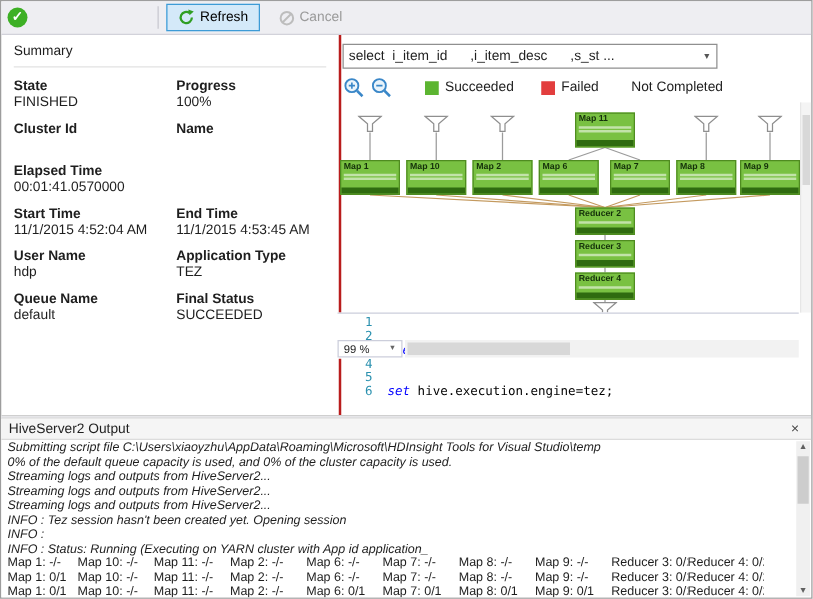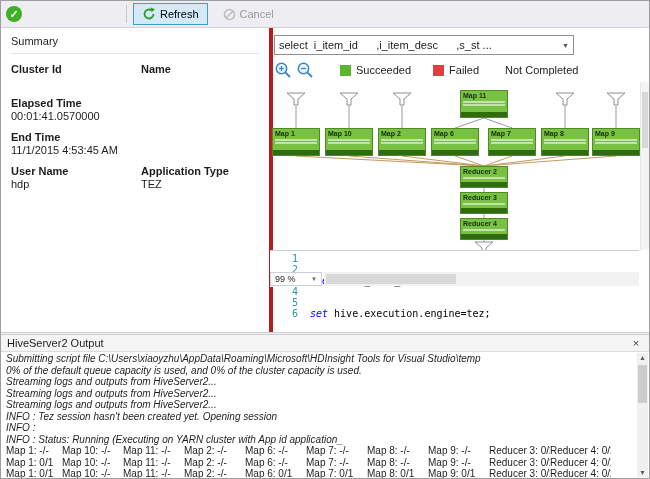--- a/index.html
+++ b/index.html
@@ -14,21 +14,21 @@
             font-size:11px; font-weight:bold; text-align:center; line-height:16px; }
   .tsep { width:1px; height:18px; background:#c8c8d0; margin:0 6px 0 104px; }
   .tbtn { display:flex; align-items:center; gap:4px; height:22px; padding:0 8px;
           border:1px solid transparent; background:transparent; font-size:11px;
           font-family:"Liberation Sans",sans-serif; cursor:default; }
   .tbtn.hot { background:#d4e9f9; border-color:#3d9bd6; }
   .tbtn.dis { color:#9a9a9a; margin-left:6px; }
 
   
   .summary { position:absolute; left:0; top:27px; width:272px; height:304px;
-             border-right:4px solid #b91c1c; padding:7px 10px; overflow:hidden; }
+             border-right:2px solid #b91c1c; padding:7px 10px; overflow:hidden; }
   .sum-title { color:#1e1e1e; padding-bottom:6px; border-bottom:1px solid #e2e2e2; margin-bottom:9px; }
   .srow { display:grid; grid-template-columns:130px 1fr; margin-bottom:8px; }
   .slabel { font-weight:bold; line-height:13px; white-space:nowrap; }
   .svalue { line-height:13px; min-height:13px; white-space:nowrap; }
 
   .rpanel { position:absolute; left:267px; top:27px; right:0; height:259px; }
   .combo { position:absolute; left:6px; top:7px; width:300px; height:20px; border:1px solid #8f8f8f;
            background:#fff; display:flex; align-items:center; }
   .combo-text { flex:1; padding:0 4px; white-space:pre; overflow:hidden; }
   .combo-arrow { width:15px; text-align:center; font-size:7px; color:#555; }
@@ -107,20 +107,30 @@
         <line x1="3" y1="10" x2="10" y2="3" stroke="#bdbdbd" stroke-width="1.6"></line>
       </svg>
       <span>Cancel</span>
     </button>
   </div>
 
   <div class="summary">
     <div class="sum-title">Summary</div>
     <div>
 
+        <div class="srow">
+          <div>
+            <div class="slabel">State</div>
+            <div class="svalue">FINISHED</div>
+          </div>
+          <div>
+            <div class="slabel">Progress</div>
+            <div class="svalue">100%</div>
+          </div>
+        </div>
 
         <div class="srow">
           <div>
             <div class="slabel">Cluster Id</div>
             <div class="svalue"></div>
           </div>
           <div>
             <div class="slabel">Name</div>
             <div class="svalue"></div>
           </div>
@@ -132,36 +142,50 @@
             <div class="svalue">00:01:41.0570000</div>
           </div>
           <div>
             <div class="slabel"></div>
             <div class="svalue"></div>
           </div>
         </div>
 
         <div class="srow">
           <div>
+            <div class="slabel">Start Time</div>
+            <div class="svalue">11/1/2015 4:52:04 AM</div>
+          </div>
+          <div>
             <div class="slabel">End Time</div>
             <div class="svalue">11/1/2015 4:53:45 AM</div>
           </div>
         </div>
 
         <div class="srow">
           <div>
             <div class="slabel">User Name</div>
             <div class="svalue">hdp</div>
           </div>
           <div>
             <div class="slabel">Application Type</div>
             <div class="svalue">TEZ</div>
           </div>
         </div>
 
+        <div class="srow">
+          <div>
+            <div class="slabel">Queue Name</div>
+            <div class="svalue">default</div>
+          </div>
+          <div>
+            <div class="slabel">Final Status</div>
+            <div class="svalue">SUCCEEDED</div>
+          </div>
+        </div>
       </div>
   </div>
 
   <div class="rpanel">
     <div class="combo">
       <span class="combo-text">select  i_item_id      ,i_item_desc      ,s_st ...</span>
       <span class="combo-arrow">▼</span>
     </div>
 
     <div class="legendrow">

